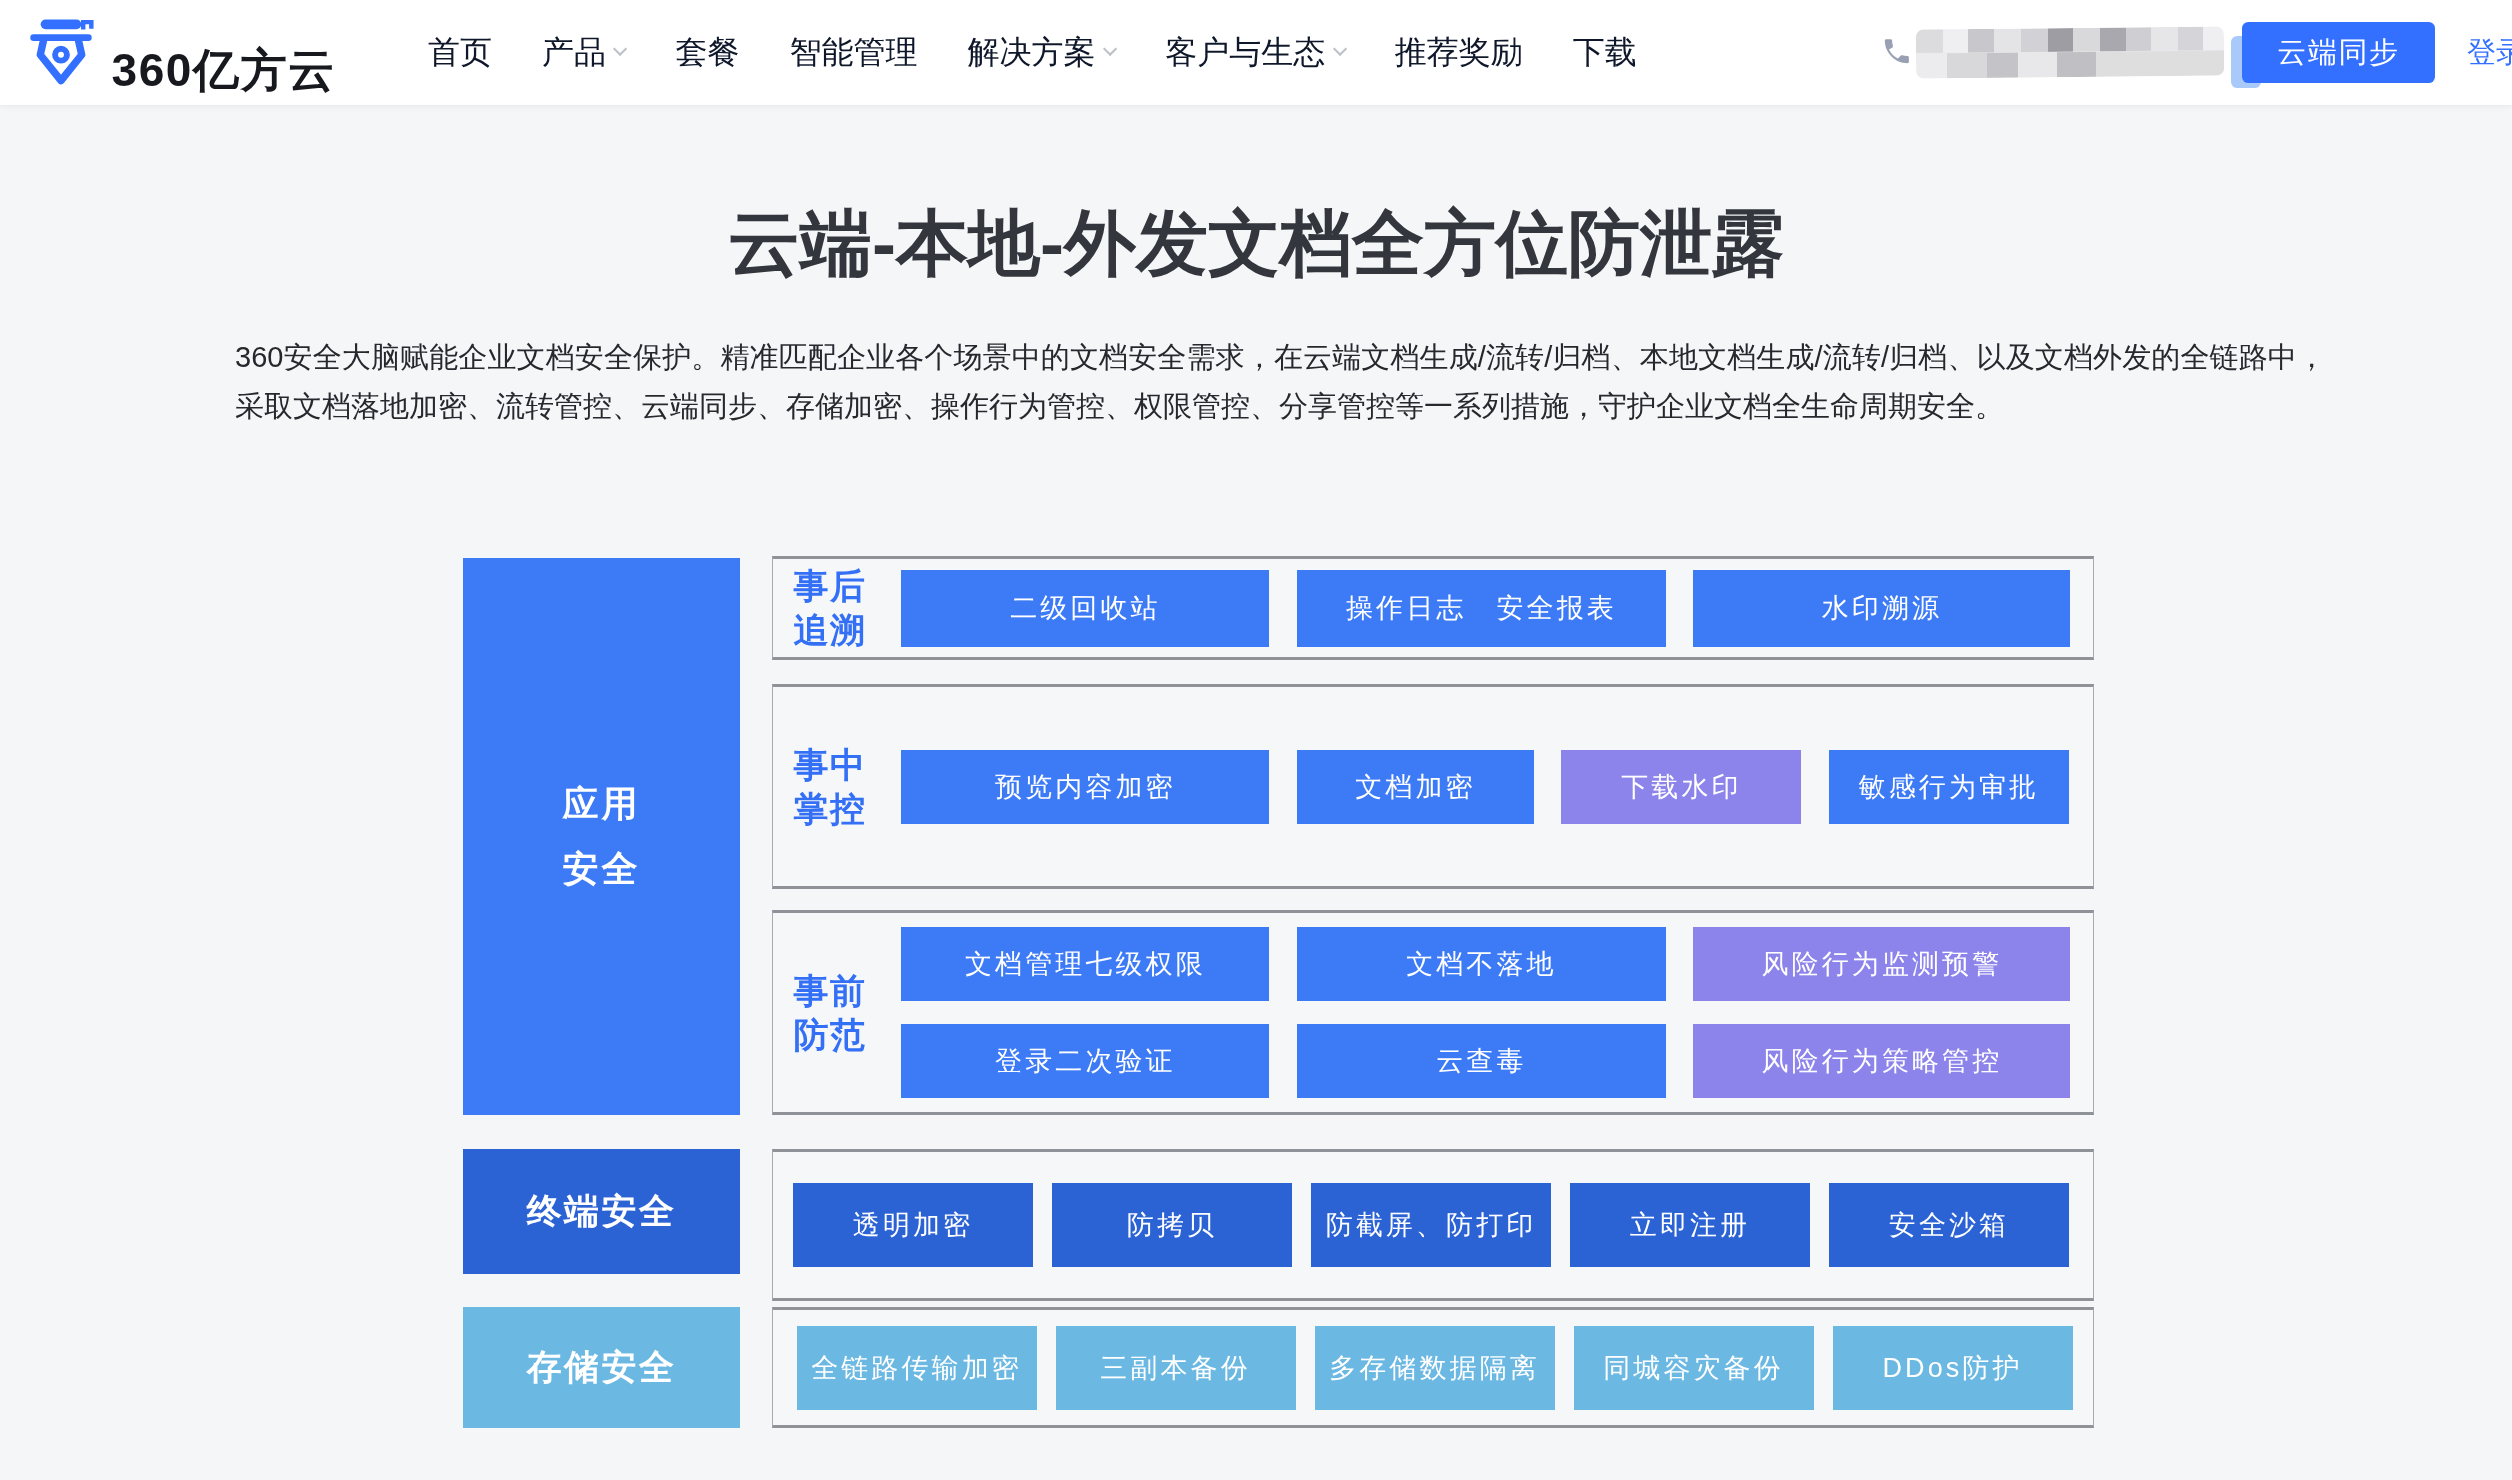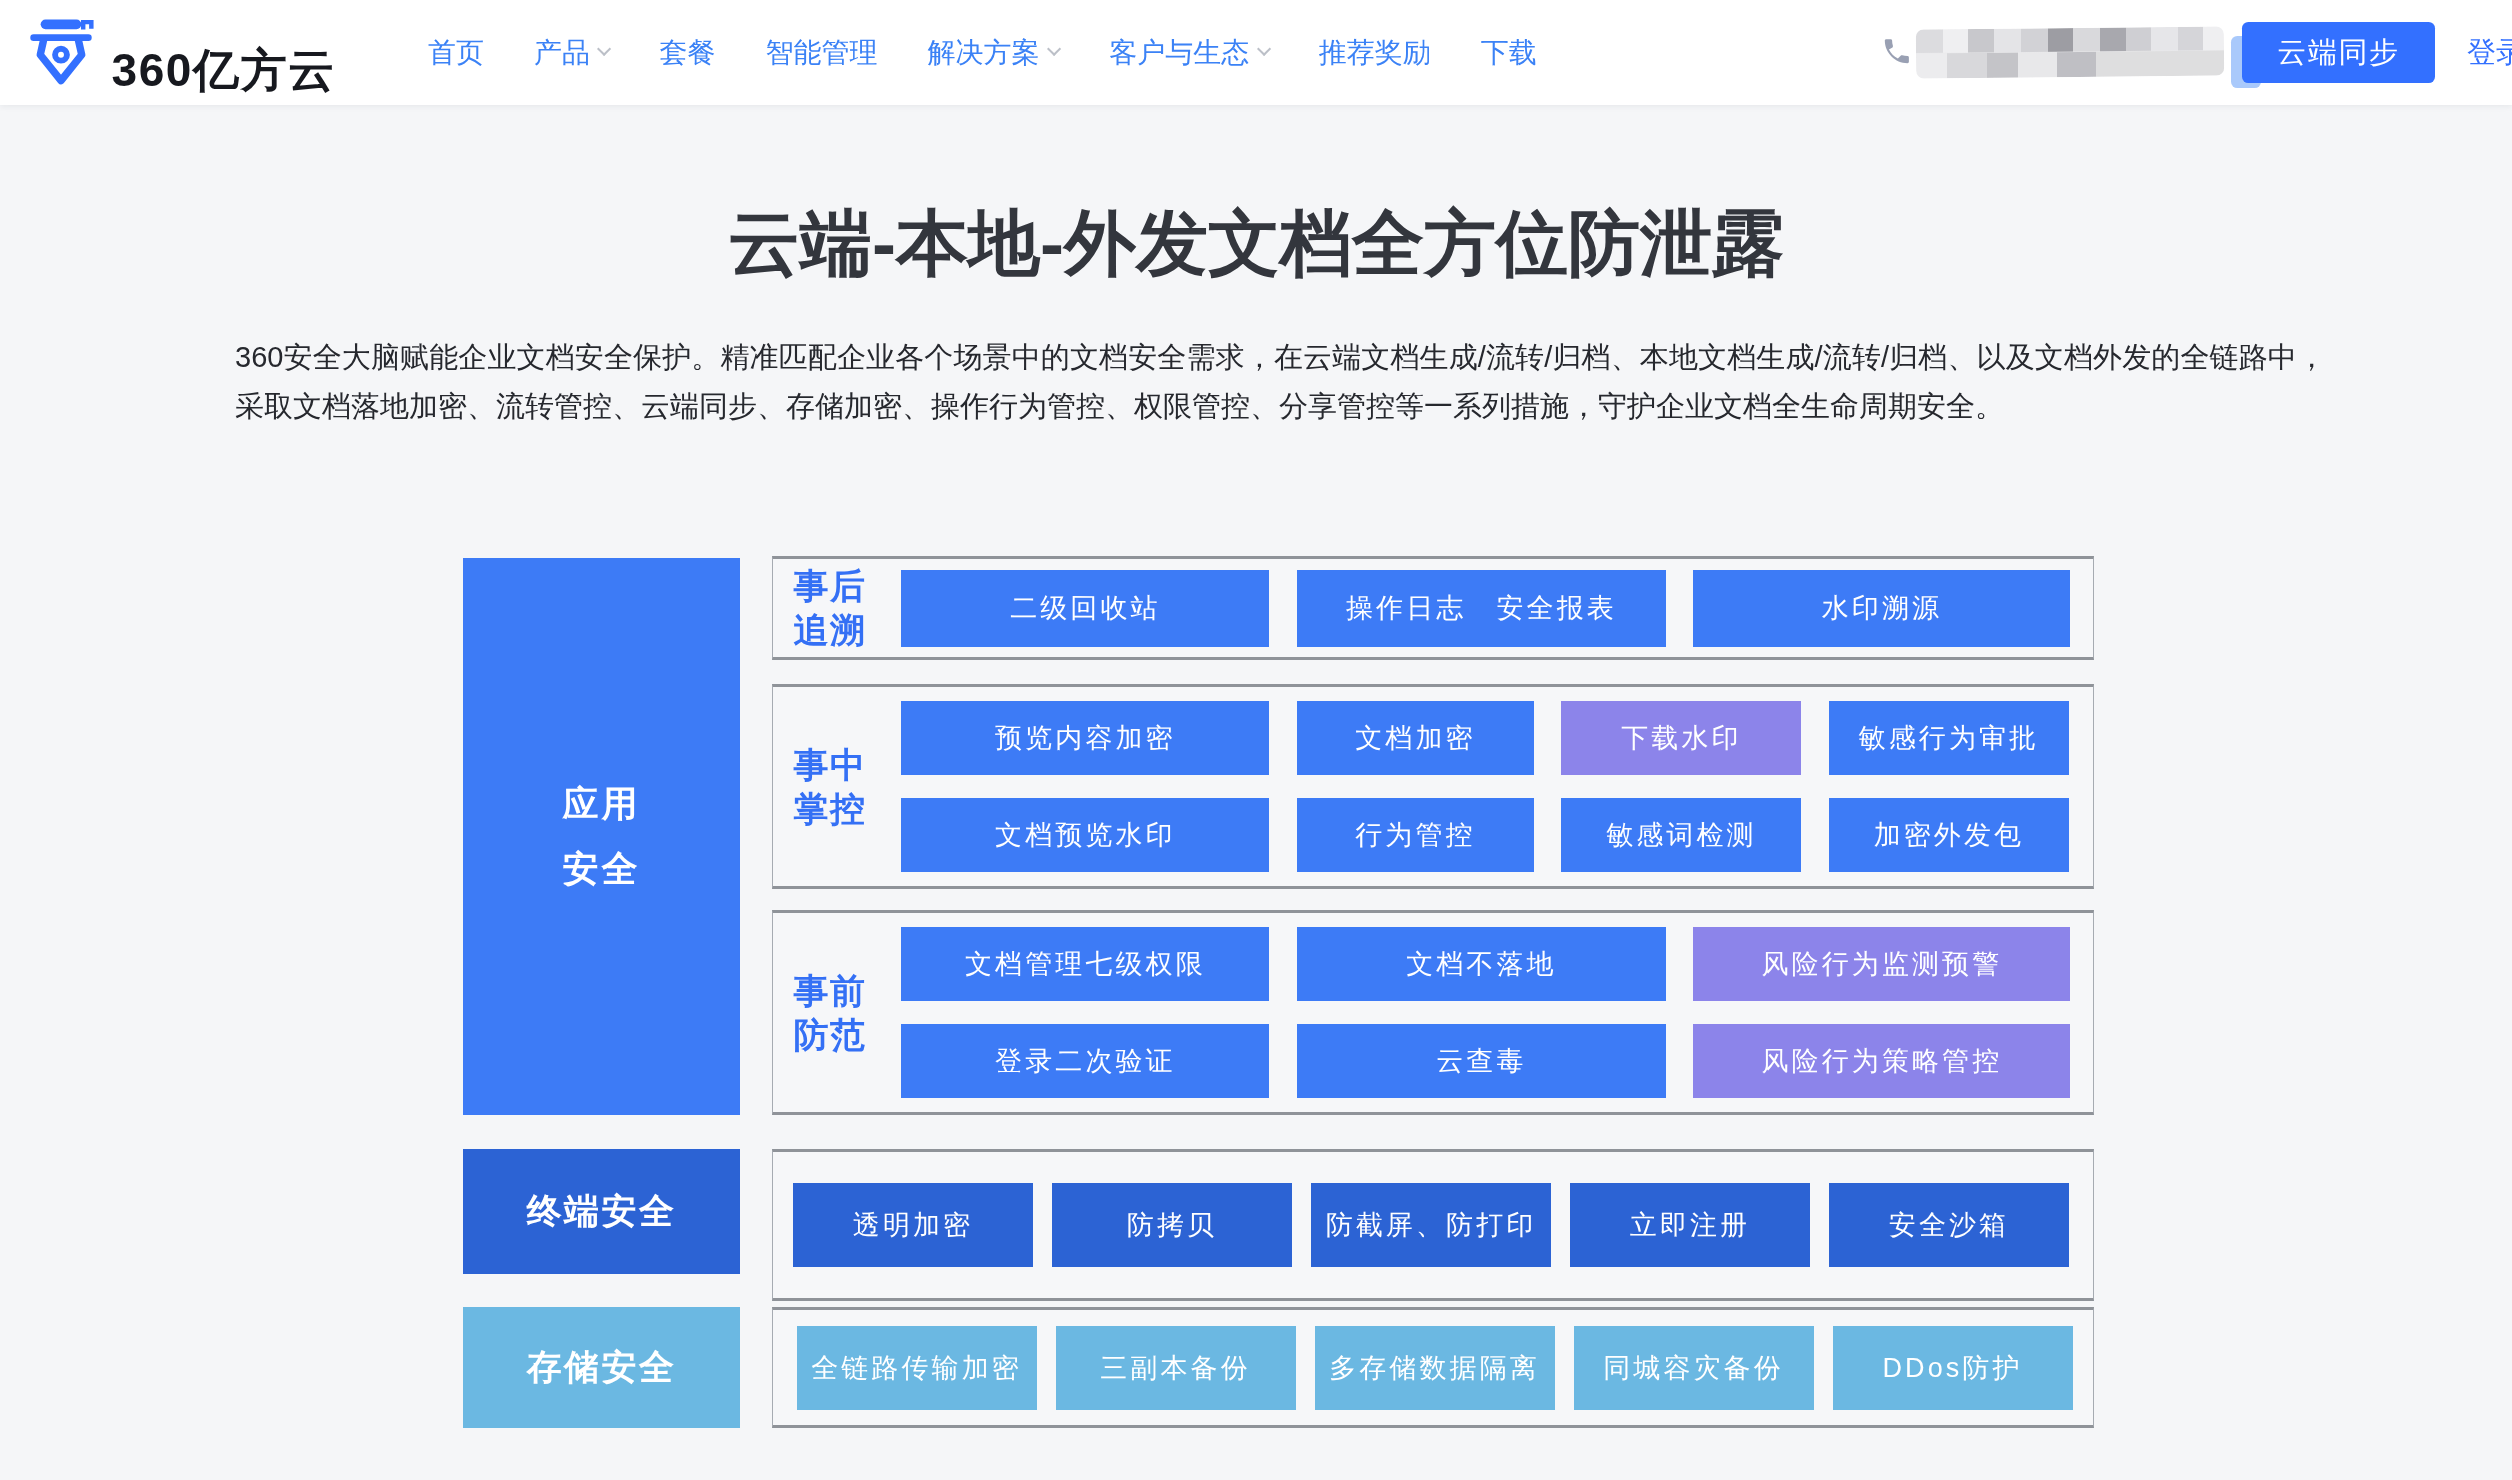--- a/index.html
+++ b/index.html
@@ -13,21 +13,21 @@
 
   
   .header {
     position:absolute; top:0; left:0; width:2512px; height:105px;
     background:#ffffff; box-shadow:0 2.4px 6.3px rgba(30,40,60,.07);
     z-index:5;
   }
   .logo { position:absolute; left:23.5px; top:0; height:105px; display:flex; align-items:center; gap:14px; cursor:pointer; }
   .logo-text { font-size:46px; font-weight:900; color:#17191f; letter-spacing:1.6px;margin-top:36px; }
   .nav { position:absolute; left:428px; top:0; height:105px; display:flex; align-items:center; gap:50px; }
-  .nav-item { font-size:28px; color:#3b82f6; display:flex; align-items:center; white-space:nowrap; cursor:pointer; }
+  .nav-item { font-size:32px; color:#0f172a; display:flex; align-items:center; white-space:nowrap; cursor:pointer; }
   .chev {
     width:10.2px; height:10.2px; margin-left:9.4px; margin-bottom:6.3px;
     border-right:2.4px solid #bcc0c8; border-bottom:2.4px solid #bcc0c8;
     transform:rotate(45deg);
   }
   .phone-area { position:absolute; left:1880px; top:0; height:105px; display:flex; align-items:center; }
   .mosaic {
     width:308px; height:49px; margin-left:3.1px; border-radius:7.8px;
     transform:rotate(-.6deg); overflow:hidden;
     background-color:#e9e9eb;
@@ -184,26 +184,20 @@
 
 <div class="g g2">
   <div class="glabel">事中掌控</div>
   <div class="rows">
     <div class="row">
       <div class="fbox blue h94 w469">预览内容加密</div>
       <div class="fbox blue h94 w302">文档加密</div>
       <div class="fbox purple h94 w306">下载水印</div>
       <div class="fbox blue h94 w306">敏感行为审批</div>
     </div>
-    <div class="row">
-      <div class="fbox blue h94 w469">文档预览水印</div>
-      <div class="fbox blue h94 w302">行为管控</div>
-      <div class="fbox blue h94 w306">敏感词检测</div>
-      <div class="fbox blue h94 w306">加密外发包</div>
-    </div>
   </div>
 </div>
 
 <div class="g g3">
   <div class="glabel">事前防范</div>
   <div class="rows">
     <div class="row">
       <div class="fbox blue h94 w469">文档管理七级权限</div>
       <div class="fbox blue h94 w470">文档不落地</div>
       <div class="fbox purple h94 w480">风险行为监测预警</div>

